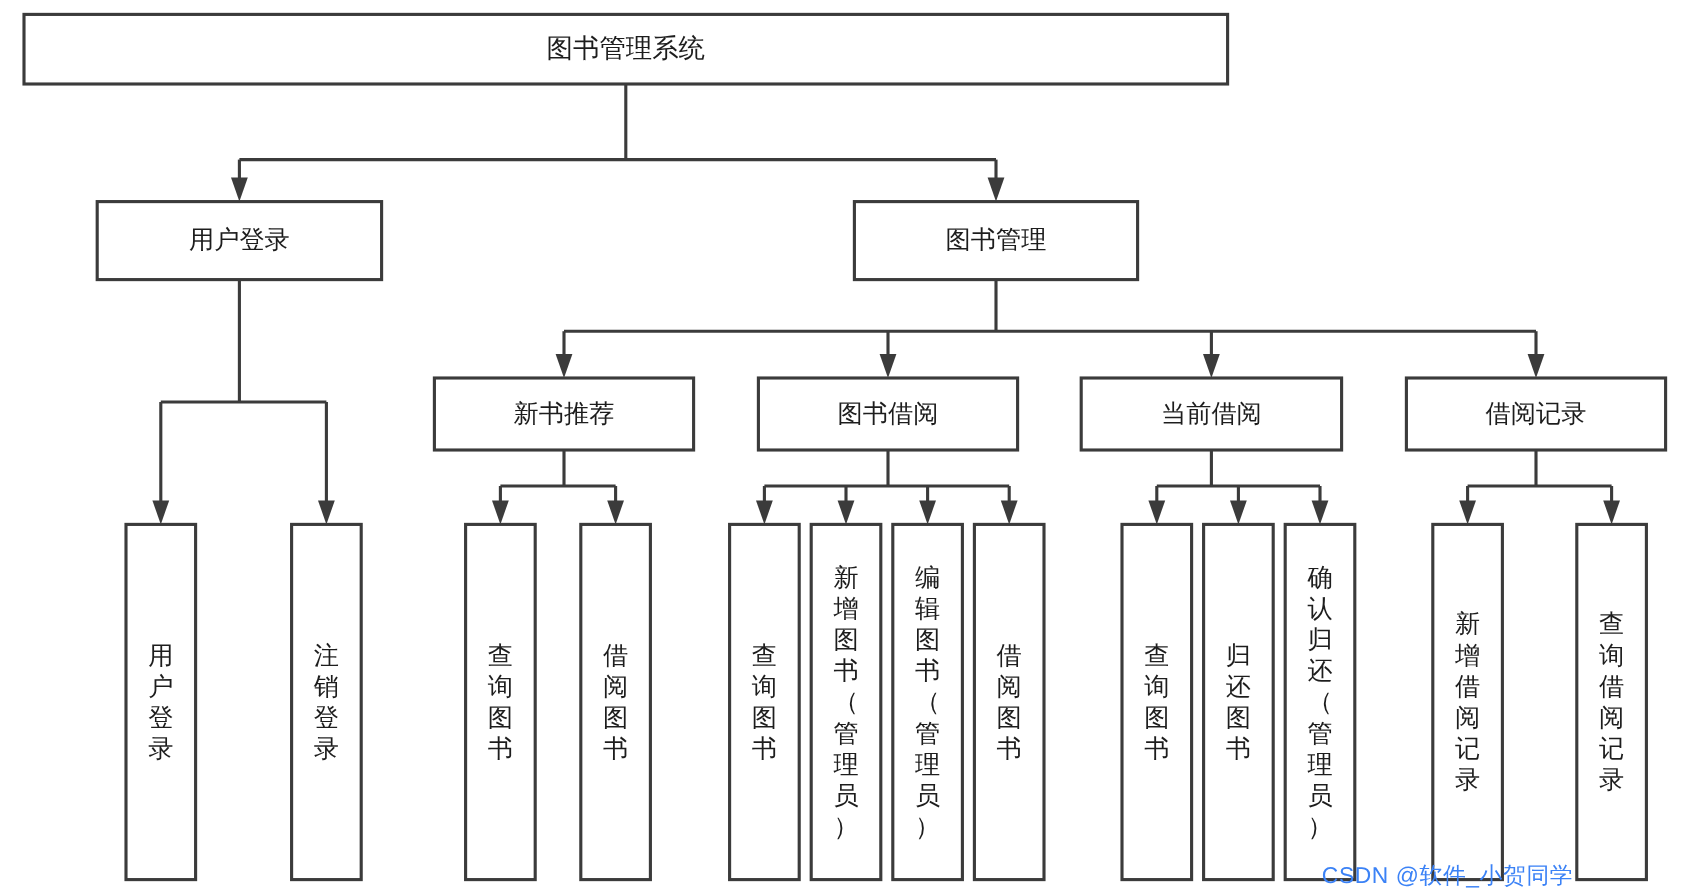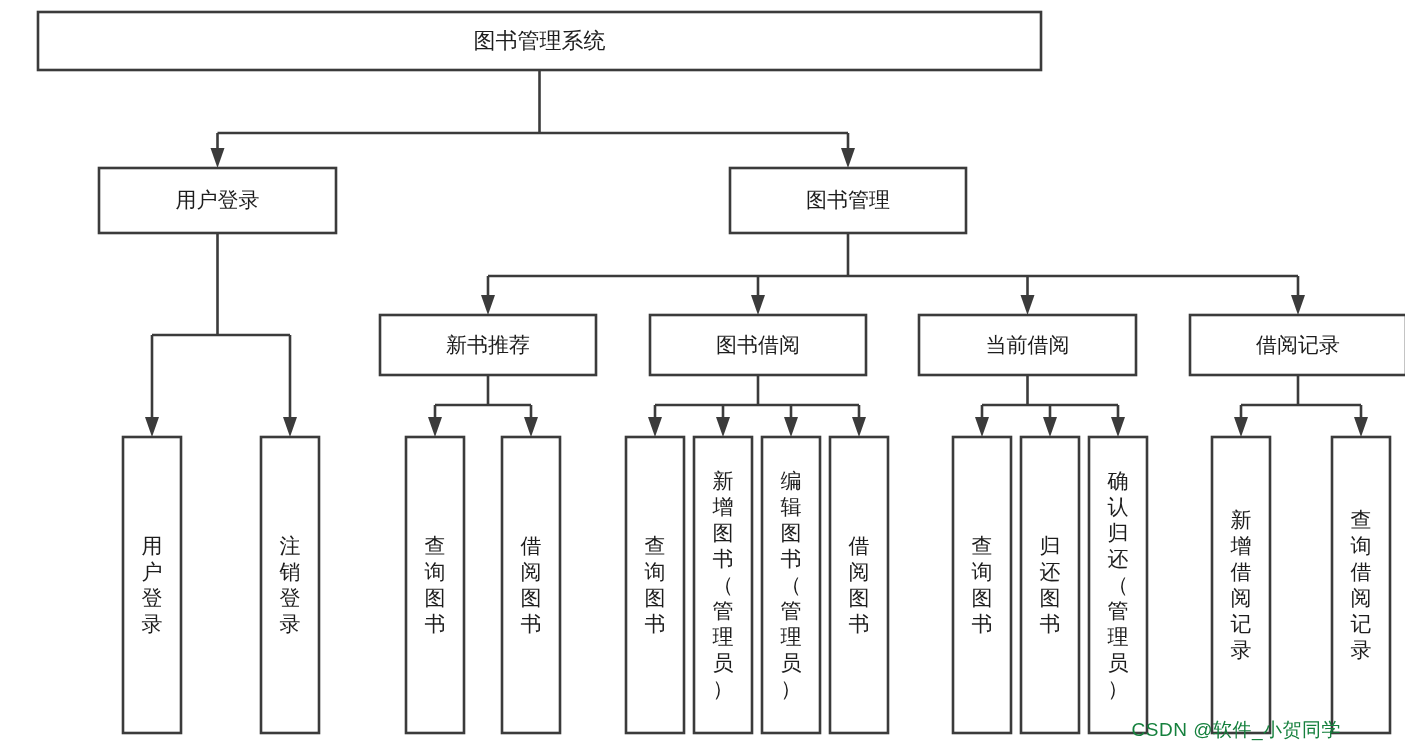--- a/index.html
+++ b/index.html
@@ -1,20 +1,20 @@
 <!DOCTYPE html>
 <html><head>
 <meta charset="utf-8">
 <style>
   html,body{margin:0;padding:0;background:#ffffff;}
   body{
     font-family:"Liberation Sans","DejaVu Sans",sans-serif;
     width:1405px;height:747px;overflow:hidden;
   }
-  #stage{position:relative;width:1335px;height:747px;background:#ffffff;margin-left:18px;}
+  #stage{position:relative;width:1335px;height:747px;background:#ffffff;}
   svg#diagram{position:absolute;left:0;top:0;width:1405px;height:747px;display:block;}
 
   .box-rect{fill:#ffffff;stroke:#3b3b3b;stroke-width:2.6;}
   .conn{stroke:#3b3b3b;stroke-width:2.6;fill:none;stroke-linecap:butt;}
   .arrow-head{fill:#3b3b3b;stroke:none;}
 
   .lbl{
     fill:#1d1d1d;
     font-family:"Liberation Sans","DejaVu Sans",sans-serif;
     font-size:21px;
@@ -22,22 +22,22 @@
     text-anchor:middle;
     white-space:pre;
   }
   .lbl-root{font-size:22px;}
   .lbl-vert{
     font-size:21px;
     letter-spacing:0px;
   }
   .watermark{
     position:absolute;
-    right:12px;bottom:4px;
-    color:#15803d;
+    right:24px;bottom:4px;
+    color:#3b82f6;
     font-size:19px;
     font-family:"Liberation Sans","DejaVu Sans",sans-serif;
     letter-spacing:0.5px;
     user-select:none;
     pointer-events:none;
   }
 </style>
 </head>
 <body>
 

